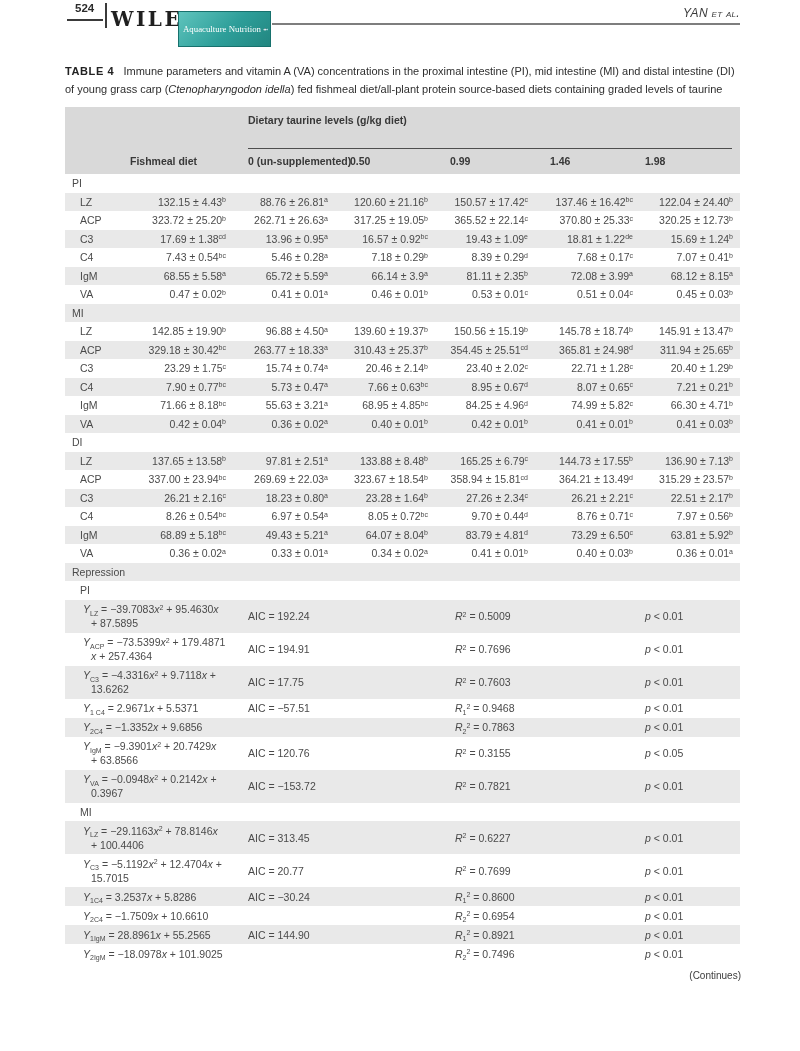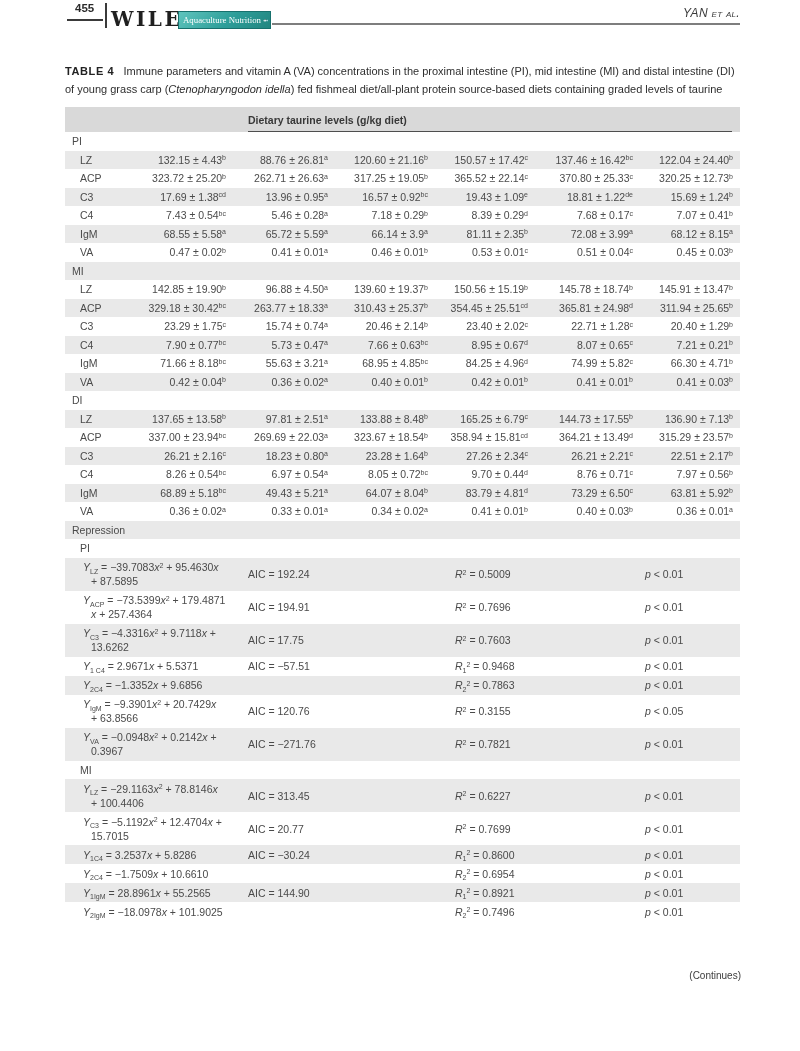--- a/index.html
+++ b/index.html
@@ -13,41 +13,41 @@
   
   .phead{position:relative;height:58px;}
   .pageno{position:absolute;left:10px;top:2px;font-size:11.5px;font-weight:bold;color:#2b2b2b;}
   .pn-rule{position:absolute;left:2px;top:19px;width:36px;height:1.5px;background:#3a3a3a;}
   .pn-vert{position:absolute;left:40px;top:3px;width:1.5px;height:25px;background:#3a3a3a;}
   .wiley{
     position:absolute;left:46px;top:7px;font-family:"DejaVu Serif", serif;
     font-weight:bold;font-size:20px;letter-spacing:2.5px;color:#1f1f1f;
   }
   .badge{
-    position:absolute;left:113px;top:11px;width:93px;height:18px;
+    position:absolute;left:113px;top:11px;width:93px;height:36px;
     border:1px solid #17716d;box-sizing:border-box;
     display:flex;align-items:center;gap:2px;padding:0 2px 0 4px;
   }
   .badge .bname{color:#ffffff;font-family:"Liberation Serif", serif;font-size:8.8px;white-space:nowrap;}
   .head-rule{position:absolute;left:207px;top:23px;width:468px;height:1.5px;background:#7e7e7e;}
   .runhead{position:absolute;right:0;top:6px;font-size:12px;color:#3a3a3a;font-variant:small-caps;letter-spacing:.3px;font-style:italic;}
 
   
   .caption{margin:4px 0 9px 0;font-size:11px;line-height:18px;color:#2e2e2e;}
   .caption b{letter-spacing:.6px;color:#222;}
 
   
   .t4{font-size:10.5px;color:#4a4a4a;}
   sup{font-size:7px;line-height:0;position:relative;top:-3.5px;vertical-align:baseline;}
   sub{font-size:7px;line-height:0;position:relative;top:2.5px;vertical-align:baseline;}
   i{font-style:italic;}
 
   .thead{background:#d9d9d9;}
   .hr1{display:grid;grid-template-columns:183px auto;padding-top:7px;}
-  .span-h{font-weight:700;color:#383838;border-bottom:1.3px solid #4e4e4e;padding-bottom:5px;margin-right:8px;}
+  .span-h{font-weight:700;color:#383838;border-bottom:1.3px solid #4e4e4e;padding-bottom:22px;margin-right:8px;}
   .hr2{display:grid;grid-template-columns:65px 118px 102px 100px 100px 95px 95px;padding:6px 0 7px 0;}
   .hc{font-weight:700;color:#383838;}
 
   .trow{display:grid;grid-template-columns:65px 118px 102px 100px 100px 95px 95px;align-items:center;min-height:18.5px;}
   .g{background:#e9e9e9;}
   .c{overflow:visible;white-space:nowrap;}
   .v{text-align:right;padding-right:22px;}
   .trow .v:nth-child(6){padding-right:12px;}
   .trow .v:nth-child(7){padding-right:7px;}
   .sec .lab{grid-column:1/-1;padding-left:7px;}
@@ -59,21 +59,21 @@
   .req .l2{padding-left:8px;}
 
   .continues{position:absolute;right:59px;top:970px;font-size:10px;color:#3c3c3c;}
 </style>
 </head>
 <body>
 
 <div class="content">
 
   <div class="phead">
-    <span class="pageno">455</span>
+    <span class="pageno">524</span>
     <span class="pn-rule"></span>
     <span class="pn-vert"></span>
     <span class="wiley">WILEY</span>
     <span class="badge" style="background: linear-gradient(135deg, rgb(95, 196, 189), rgb(45, 158, 153) 55%, rgb(34, 134, 128));">
       <span class="bname">Aquaculture Nutrition</span>
       <svg width="21" height="15" viewBox="0 0 24 16" aria-hidden="true">
         <path d="M16.5 8 L23 3.5 V12.5 Z" fill="#bcd9e4"></path>
         <ellipse cx="9.5" cy="8.5" rx="8" ry="4.6" fill="#d8ecf2"></ellipse>
         <path d="M8 4.6 q3.5 -3.4 7 -0.4 l-2.4 2 Z" fill="#c9625a"></path>
         <circle cx="4.6" cy="7.6" r="1" fill="#25333d"></circle>
@@ -85,20 +85,29 @@
   </div>
 
   <p class="caption"><b>TABLE 4</b>&nbsp;&nbsp;&nbsp;<span>Immune parameters and vitamin A (VA) concentrations in the proximal intestine (PI), mid intestine (MI) and distal intestine (DI) of young grass carp (<i>Ctenopharyngodon idella</i>) fed fishmeal diet/all-plant protein source-based diets containing graded levels of taurine</span></p>
 
   <div class="t4" id="t4">
       <div class="thead">
         <div class="hr1">
           <div class="c"></div>
           <div class="span-h c">Dietary taurine levels (g/kg diet)</div>
         </div>
+        <div class="hr2">
+          <div class="c hc"></div>
+          <div class="c hc">Fishmeal diet</div>
+          <div class="c hc">0 (un-supplemented)</div>
+          <div class="c hc">0.50</div>
+          <div class="c hc">0.99</div>
+          <div class="c hc">1.46</div>
+          <div class="c hc">1.98</div>
+        </div>
       </div>
       <div class="trow sec">
         <div class="c lab">PI</div>
       </div>
       <div class="trow g">
         <div class="c p1">LZ</div>
         <div class="c v">132.15 ± 4.43<sup>b</sup></div>
         <div class="c v">88.76 ± 26.81<sup>a</sup></div>
         <div class="c v">120.60 ± 21.16<sup>b</sup></div>
         <div class="c v">150.57 ± 17.42<sup>c</sup></div>
@@ -320,21 +329,21 @@
         </div>
         <div class="c">AIC = 120.76</div>
         <div class="c"><i>R</i><sup>2</sup> = 0.3155</div>
         <div class="c"><i>p</i> &lt; 0.05</div>
       </div>
       <div class="rrow g">
         <div class="req">
           <div class=""><i>Y</i><sub>VA</sub> = −0.0948<i>x</i><sup>2</sup> + 0.2142<i>x</i> +</div>
           <div class="l2">0.3967</div>
         </div>
-        <div class="c">AIC = −271.76</div>
+        <div class="c">AIC = −153.72</div>
         <div class="c"><i>R</i><sup>2</sup> = 0.7821</div>
         <div class="c"><i>p</i> &lt; 0.01</div>
       </div>
       <div class="trow sec">
         <div class="c lab2">MI</div>
       </div>
       <div class="rrow g">
         <div class="req">
           <div class=""><i>Y</i><sub>LZ</sub> = −29.1163<i>x</i><sup>2</sup> + 78.8146<i>x</i></div>
           <div class="l2">+ 100.4406</div>

